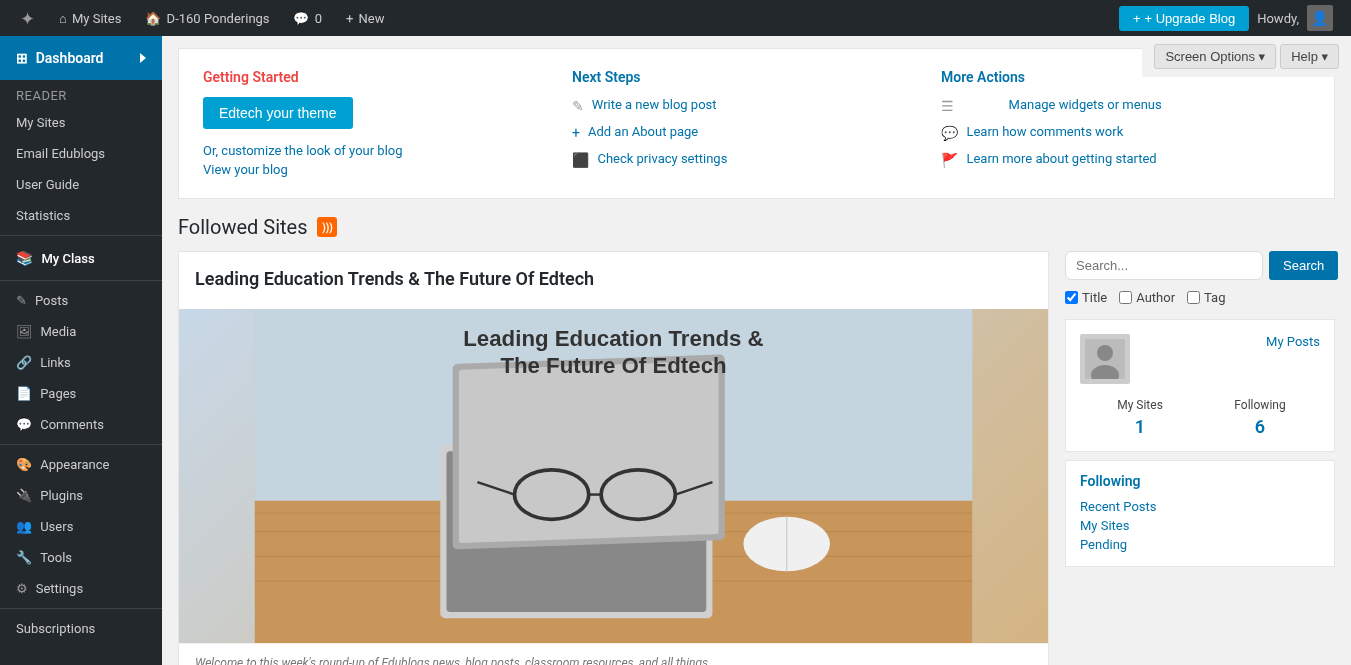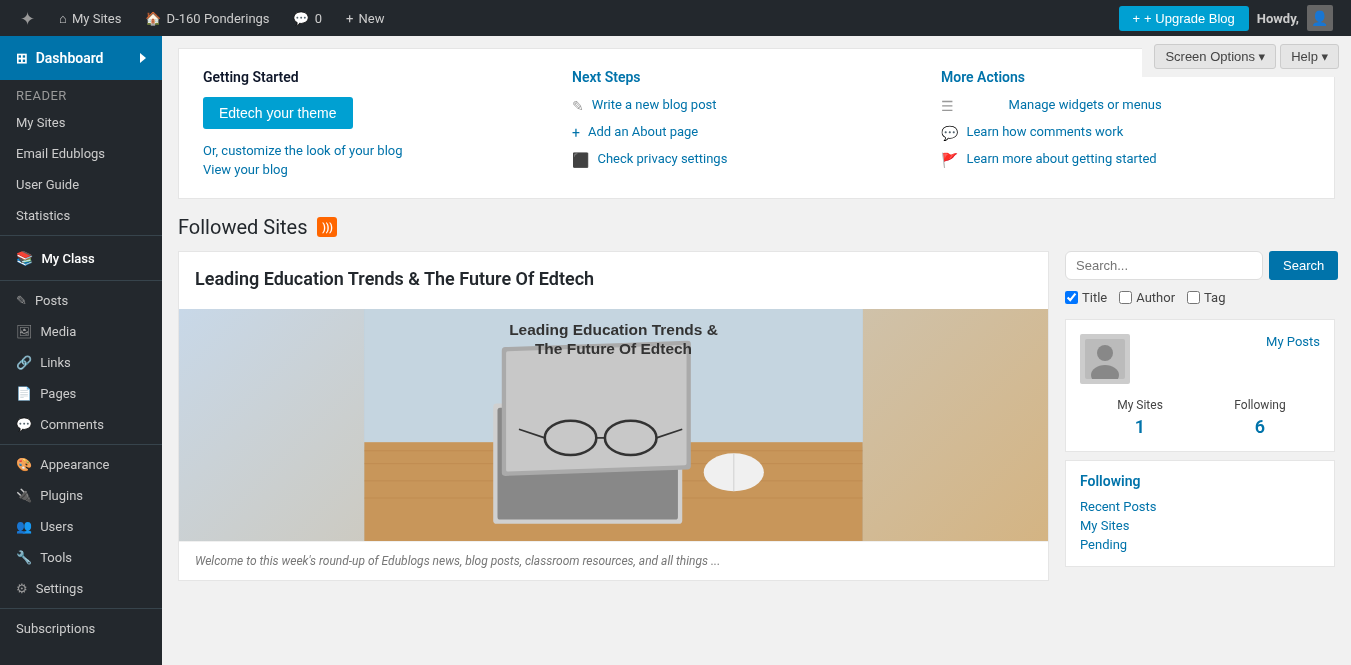--- a/index.html
+++ b/index.html
@@ -32,21 +32,21 @@
       color: #fff;
       border: none;
       padding: 5px 14px;
       border-radius: 3px;
       cursor: pointer;
       font-size: 13px;
       display: flex;
       align-items: center;
       gap: 4px;
     }
-    .howdy-area { display: flex; align-items: center; gap: 8px; color: #ccc; font-size: 13px; padding: 0 8px; font-weight: bold; }
+    .howdy-area { display: flex; align-items: center; gap: 8px; color: #ccc; font-size: 13px; padding: 0 8px; }
     .avatar-small { width: 26px; height: 26px; background: #666; border-radius: 2px; display: flex; align-items: center; justify-content: center; }
 
     
     #screen-options-bar {
       position: fixed;
       top: 36px;
       right: 0;
       display: flex;
       align-items: center;
       background: #f1f1f1;
@@ -128,21 +128,21 @@
     .getting-started-box {
       background: #fff;
       border: 1px solid #e5e5e5;
       padding: 20px 24px;
       margin-bottom: 16px;
       display: flex;
       gap: 0;
       position: relative;
     }
     .gs-section { flex: 1; padding-right: 20px; }
-    .gs-section h3 { font-size: 14px; font-weight: 600; margin-bottom: 12px; color: #0f172a; }
+    .gs-section h3 { font-size: 14px; font-weight: 600; margin-bottom: 12px; color: #ef4444; }
     .gs-section h3.teal { color: #0073aa; }
     .choose-theme-btn {
       background: #00a0d2;
       color: #fff;
       border: none;
       padding: 8px 16px;
       border-radius: 3px;
       cursor: pointer;
       font-size: 14px;
       margin-bottom: 10px;
@@ -208,21 +208,21 @@
       overflow: hidden;
     }
     .post-title {
       font-size: 18px;
       font-weight: 600;
       padding: 16px 16px 20px;
       color: #23282d;
     }
     .post-image-area {
       width: 100%;
-      height: 232px;
+      height: 334px;
       background: linear-gradient(135deg, #c8d8e8 0%, #d4b483 100%);
       display: flex;
       align-items: center;
       justify-content: center;
       overflow: hidden;
       position: relative;
     }
     .post-excerpt {
       padding: 12px 16px;
       font-size: 12px;

